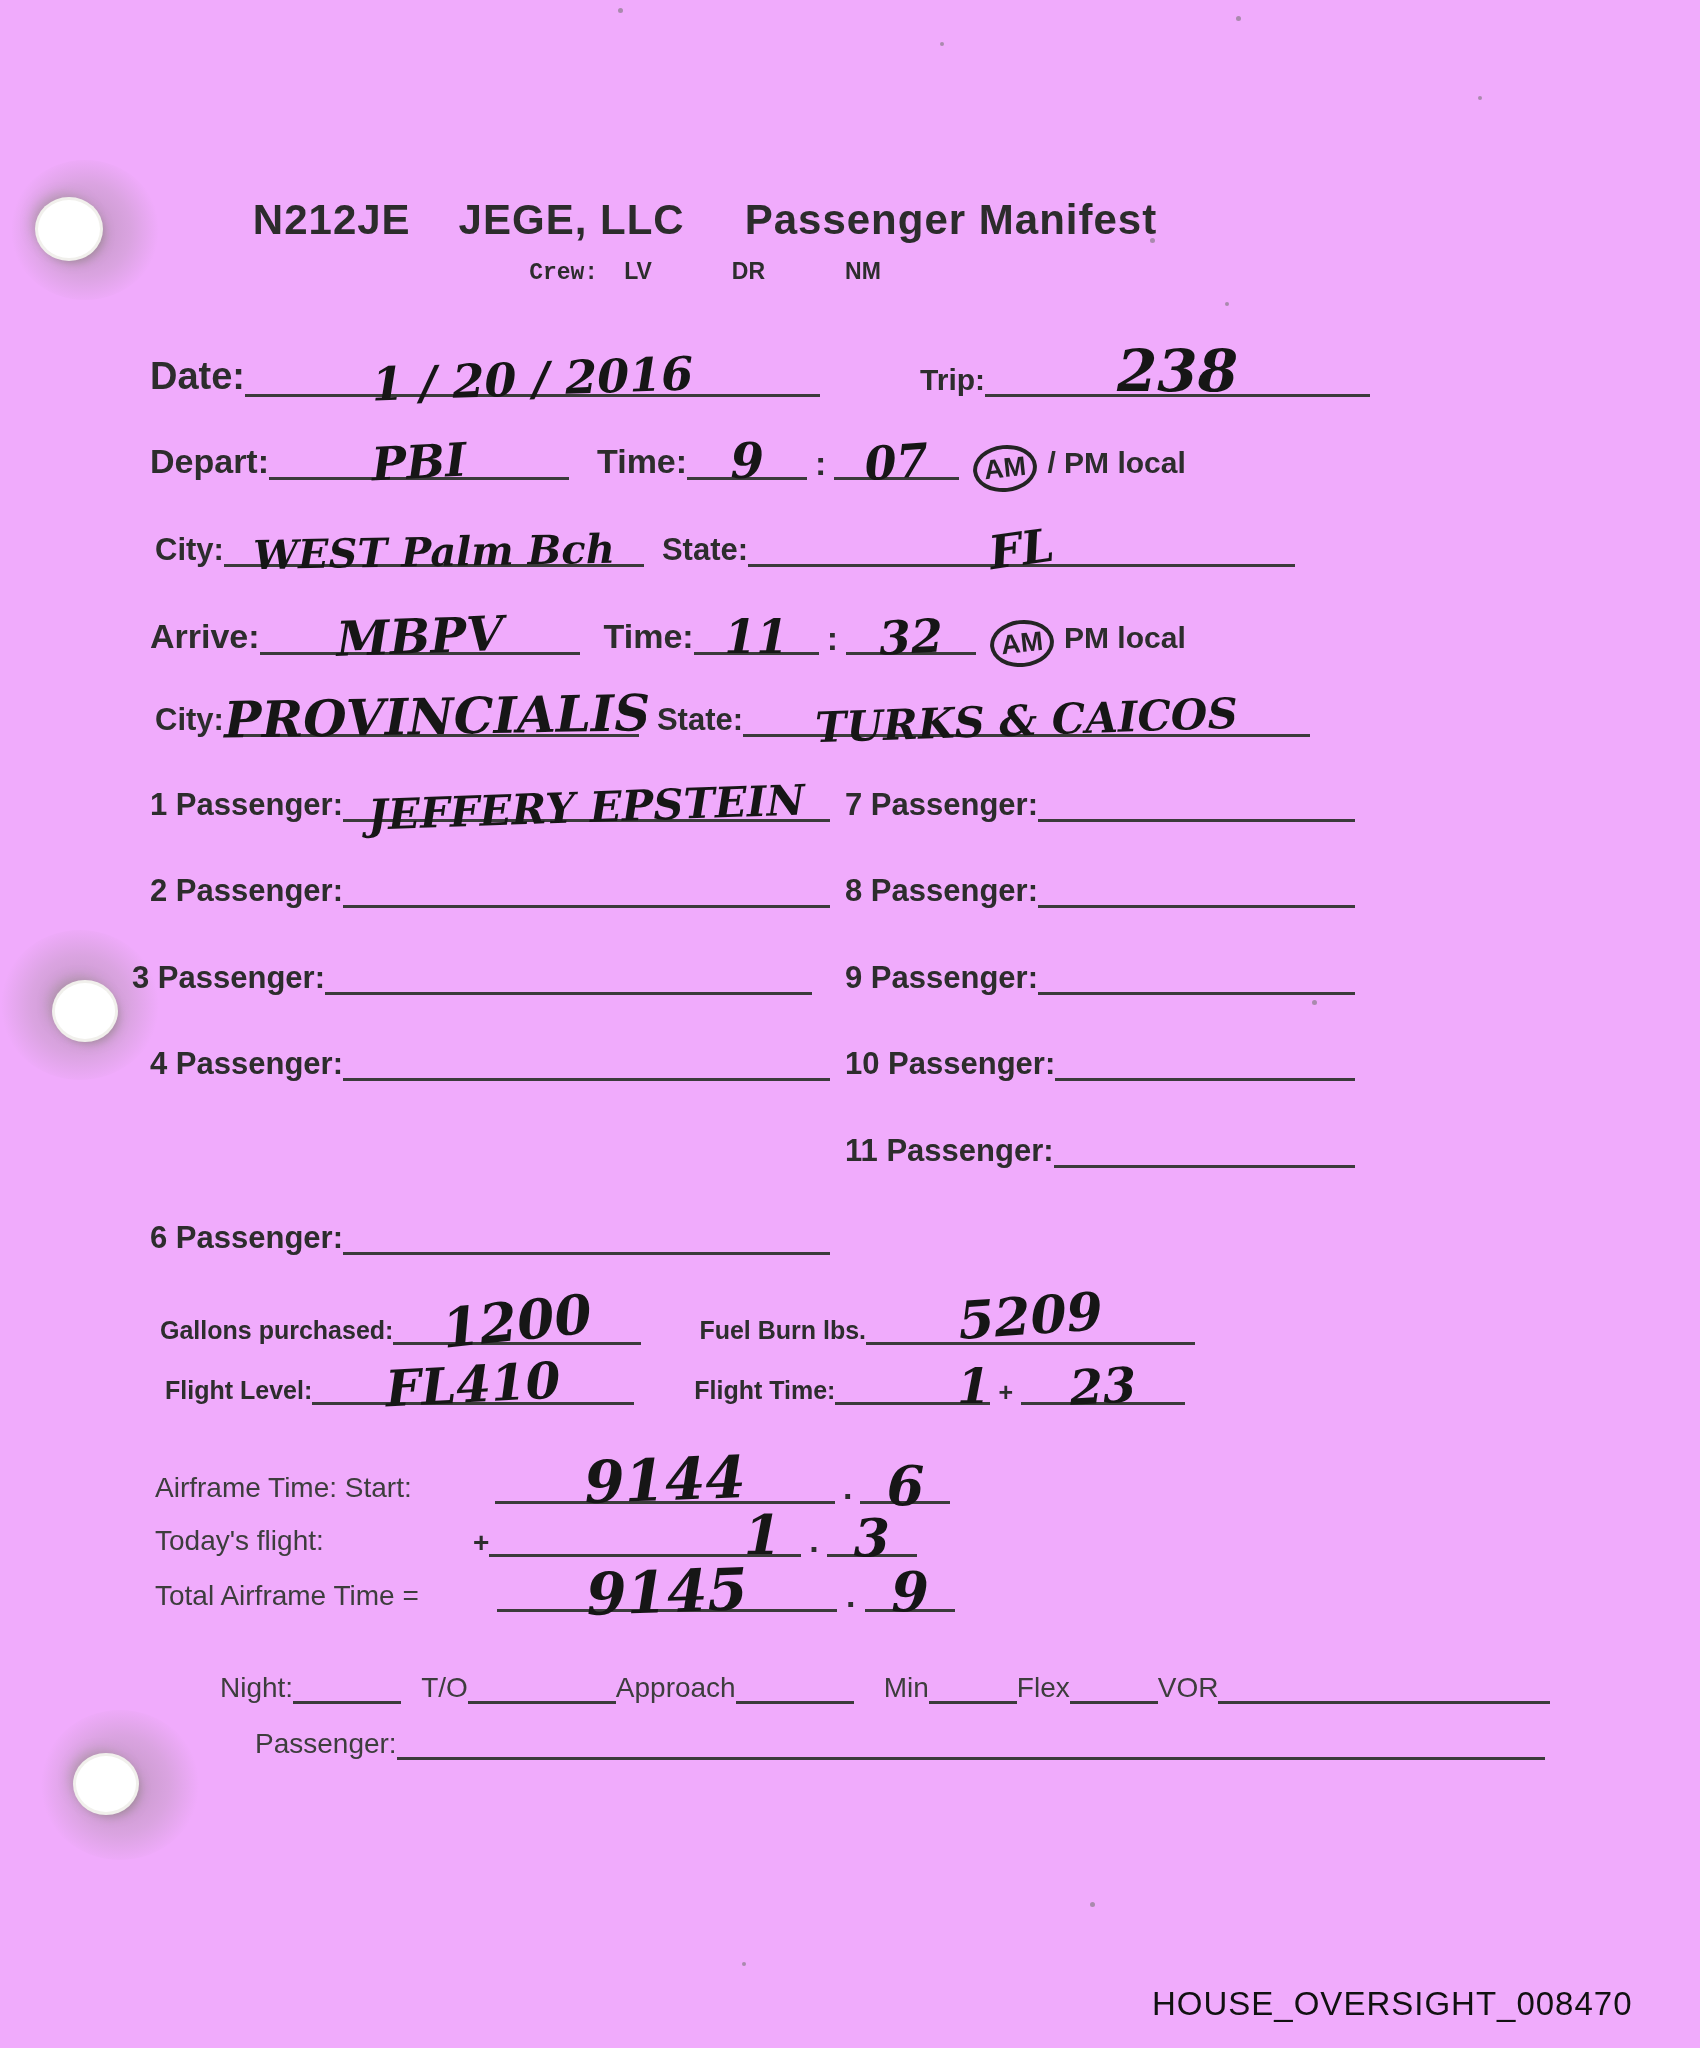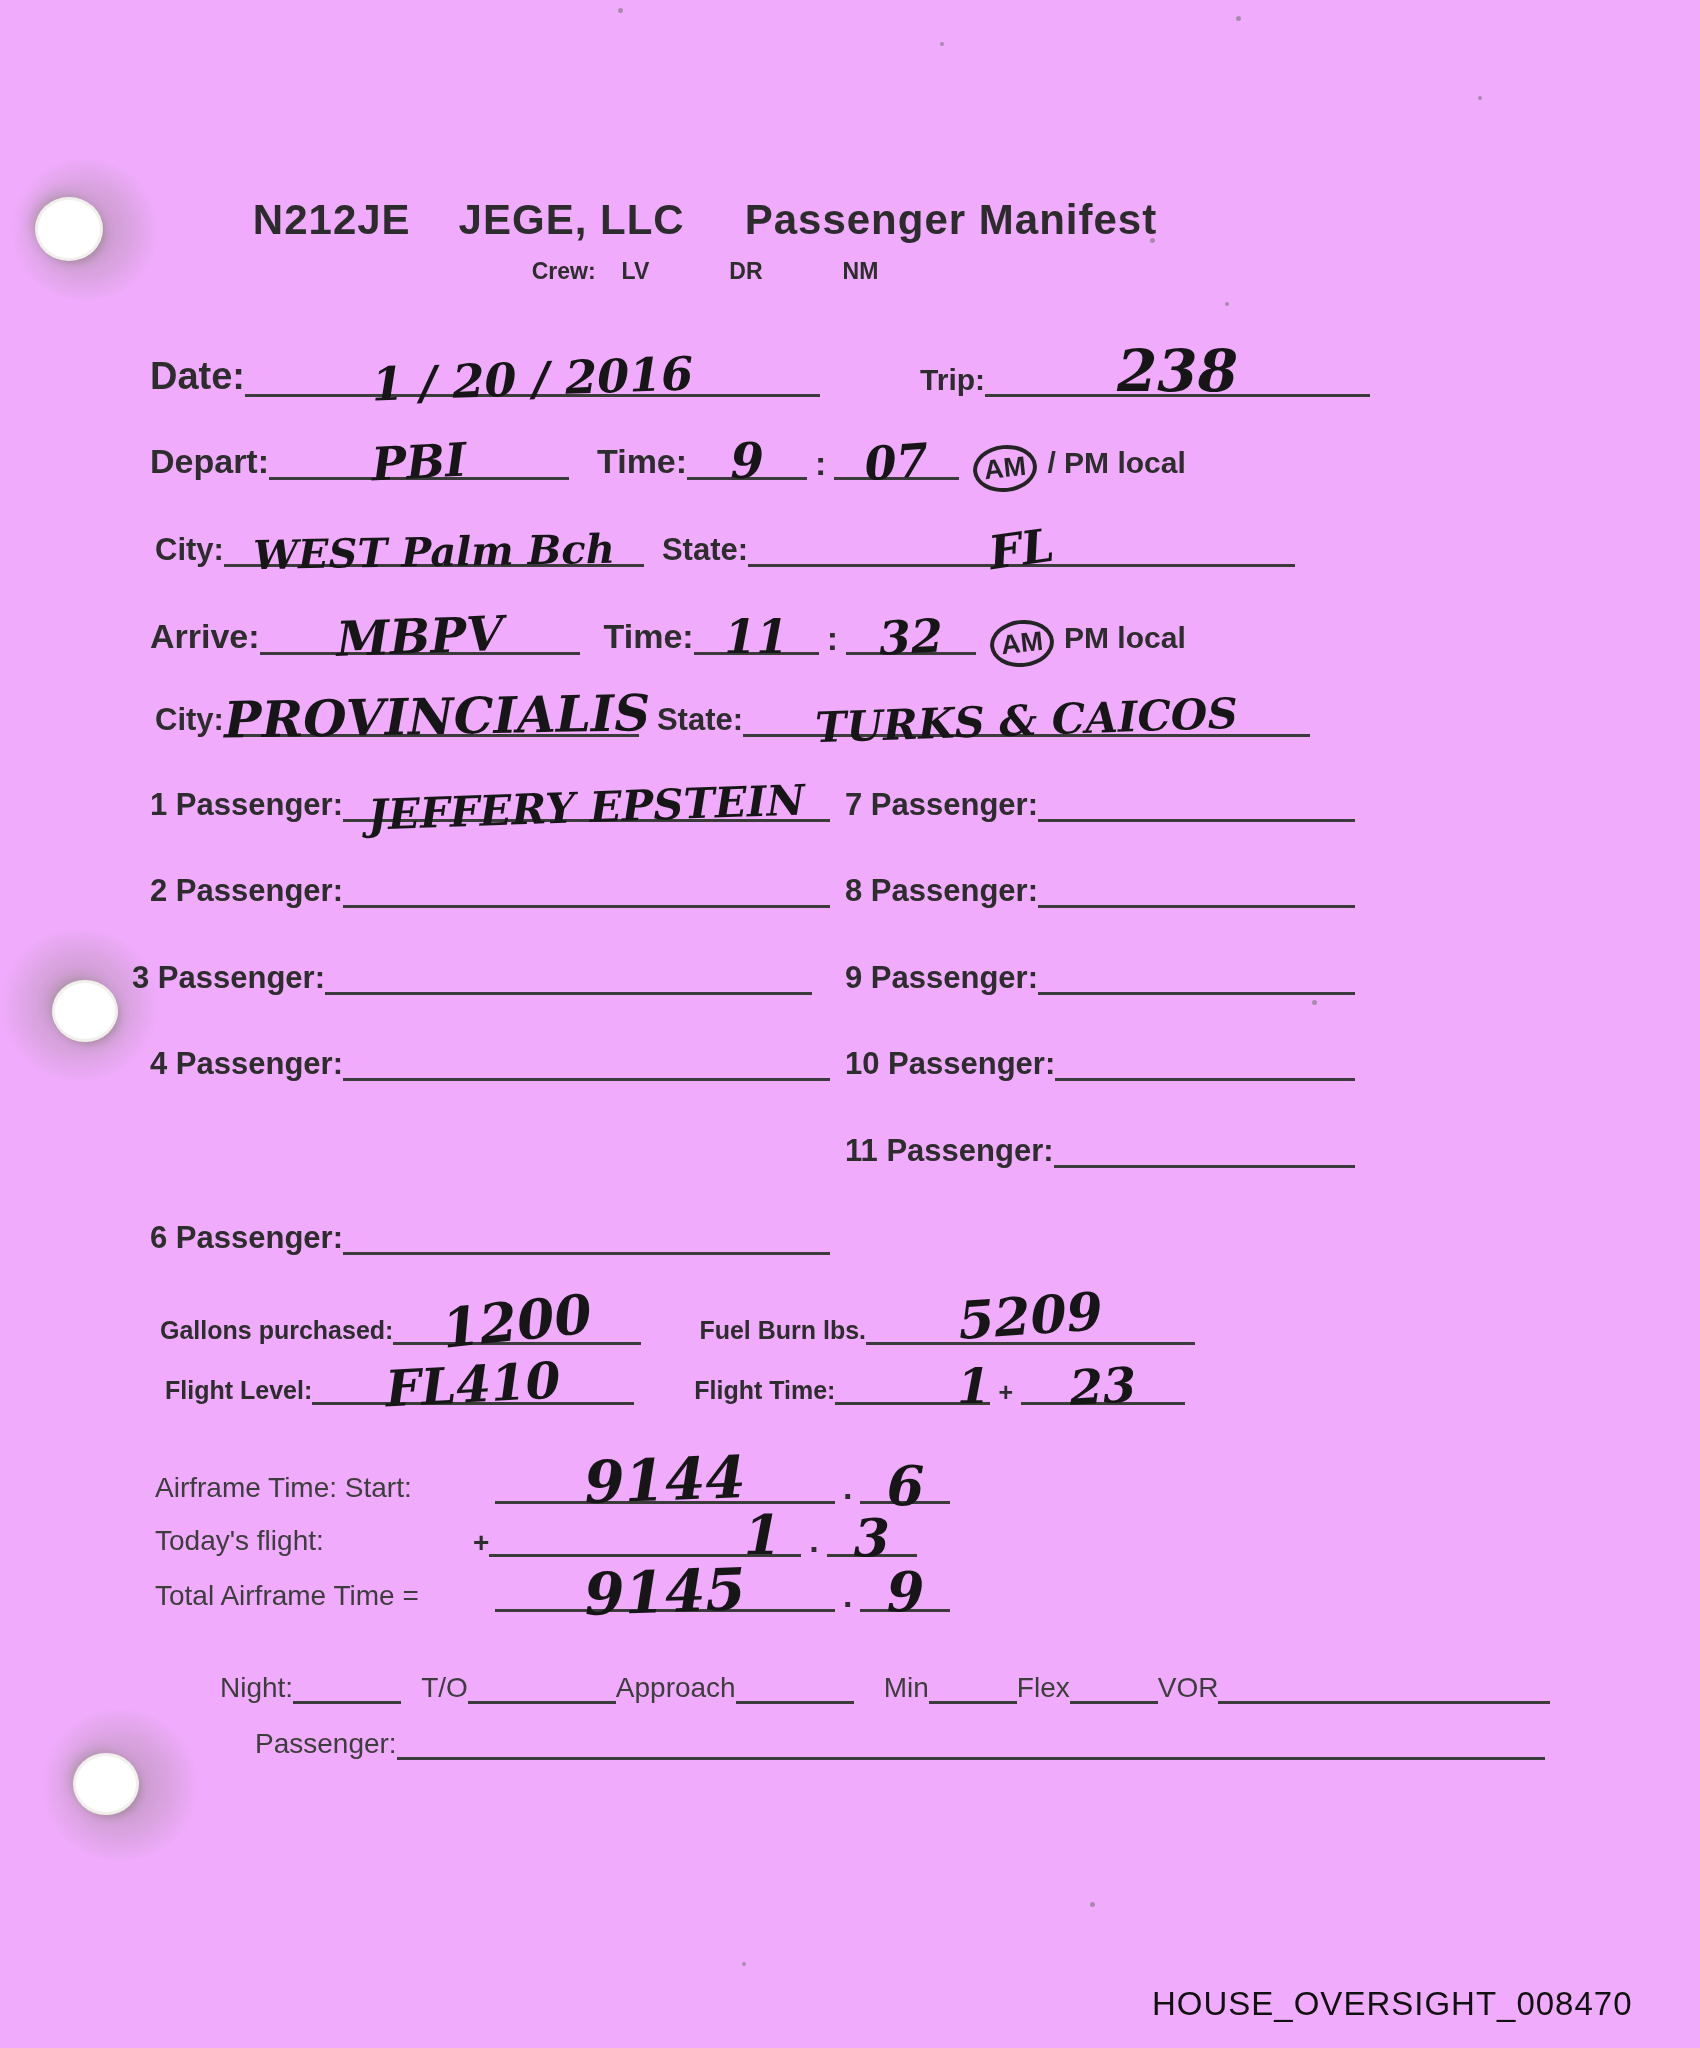--- a/index.html
+++ b/index.html
@@ -56,21 +56,21 @@
   <div class="speck" style="left:1225px; top:302px; width:4px; height:4px;"></div>
   <div class="speck" style="left:1312px; top:1000px; width:5px; height:5px;"></div>
   <div class="speck" style="left:1090px; top:1902px; width:5px; height:5px;"></div>
   <div class="speck" style="left:742px; top:1962px; width:4px; height:4px;"></div>
 
   <div class="header">
     <div>
       <span class="t" style="margin-right:48px;">N212JE</span><span class="t" style="margin-right:60px;">JEGE, LLC</span><span class="t">Passenger Manifest</span>
     </div>
     <div class="crew">
-      <span style="margin-right:26px;">Crew:</span><span style="margin-right:80px;">LV</span><span style="margin-right:80px;">DR</span><span>NM</span>
+      <span style="margin-right:26px;font-family:Liberation Mono, monospace;">Crew:</span><span style="margin-right:80px;">LV</span><span style="margin-right:80px;">DR</span><span>NM</span>
     </div>
   </div>
 
   <div class="row" style="left:150px; top:345px; width:1220px; height:52px;justify-content:center;">
     <span class="lbl fs38">Date:</span>
     <span class="line" style="width:575px;">
       <span class="hand" style="font-size:46px; transform:rotate(-2deg);">1 / 20 / 2016</span>
     </span>
     <span class="gap" style="width:100px;"></span>
     <span class="lbl fs30">Trip:</span>
@@ -242,21 +242,21 @@
     <span class="lbl2 fs28" style="width:310px;">Today's flight:</span>
     <span class="sep fs28" style="padding-right:0;">+</span>
     <span class="line" style="width:312px;">
       <span class="hand" style="font-size:54px; text-align:right; padding-right:20px;">1</span>
     </span>
     <span class="sep fs34">.</span>
     <span class="line" style="width:90px;">
       <span class="hand" style="font-size:52px; bottom:-10px;">3</span>
     </span>
   </div>
-  <div class="row" style="left:155px; top:1556px; width:800px; height:56px;">
+  <div class="row" style="left:155px; top:1556px; width:800px; height:56px;justify-content:space-between;">
     <span class="lbl2 fs28" style="width:340px;">Total Airframe Time =</span>
     <span class="line" style="width:340px;">
       <span class="hand" style="font-size:58px; transform:rotate(-2deg); bottom:-12px;">9145</span>
     </span>
     <span class="sep fs34">.</span>
     <span class="line" style="width:90px;">
       <span class="hand" style="font-size:54px; bottom:-10px;">9</span>
     </span>
   </div>
 

